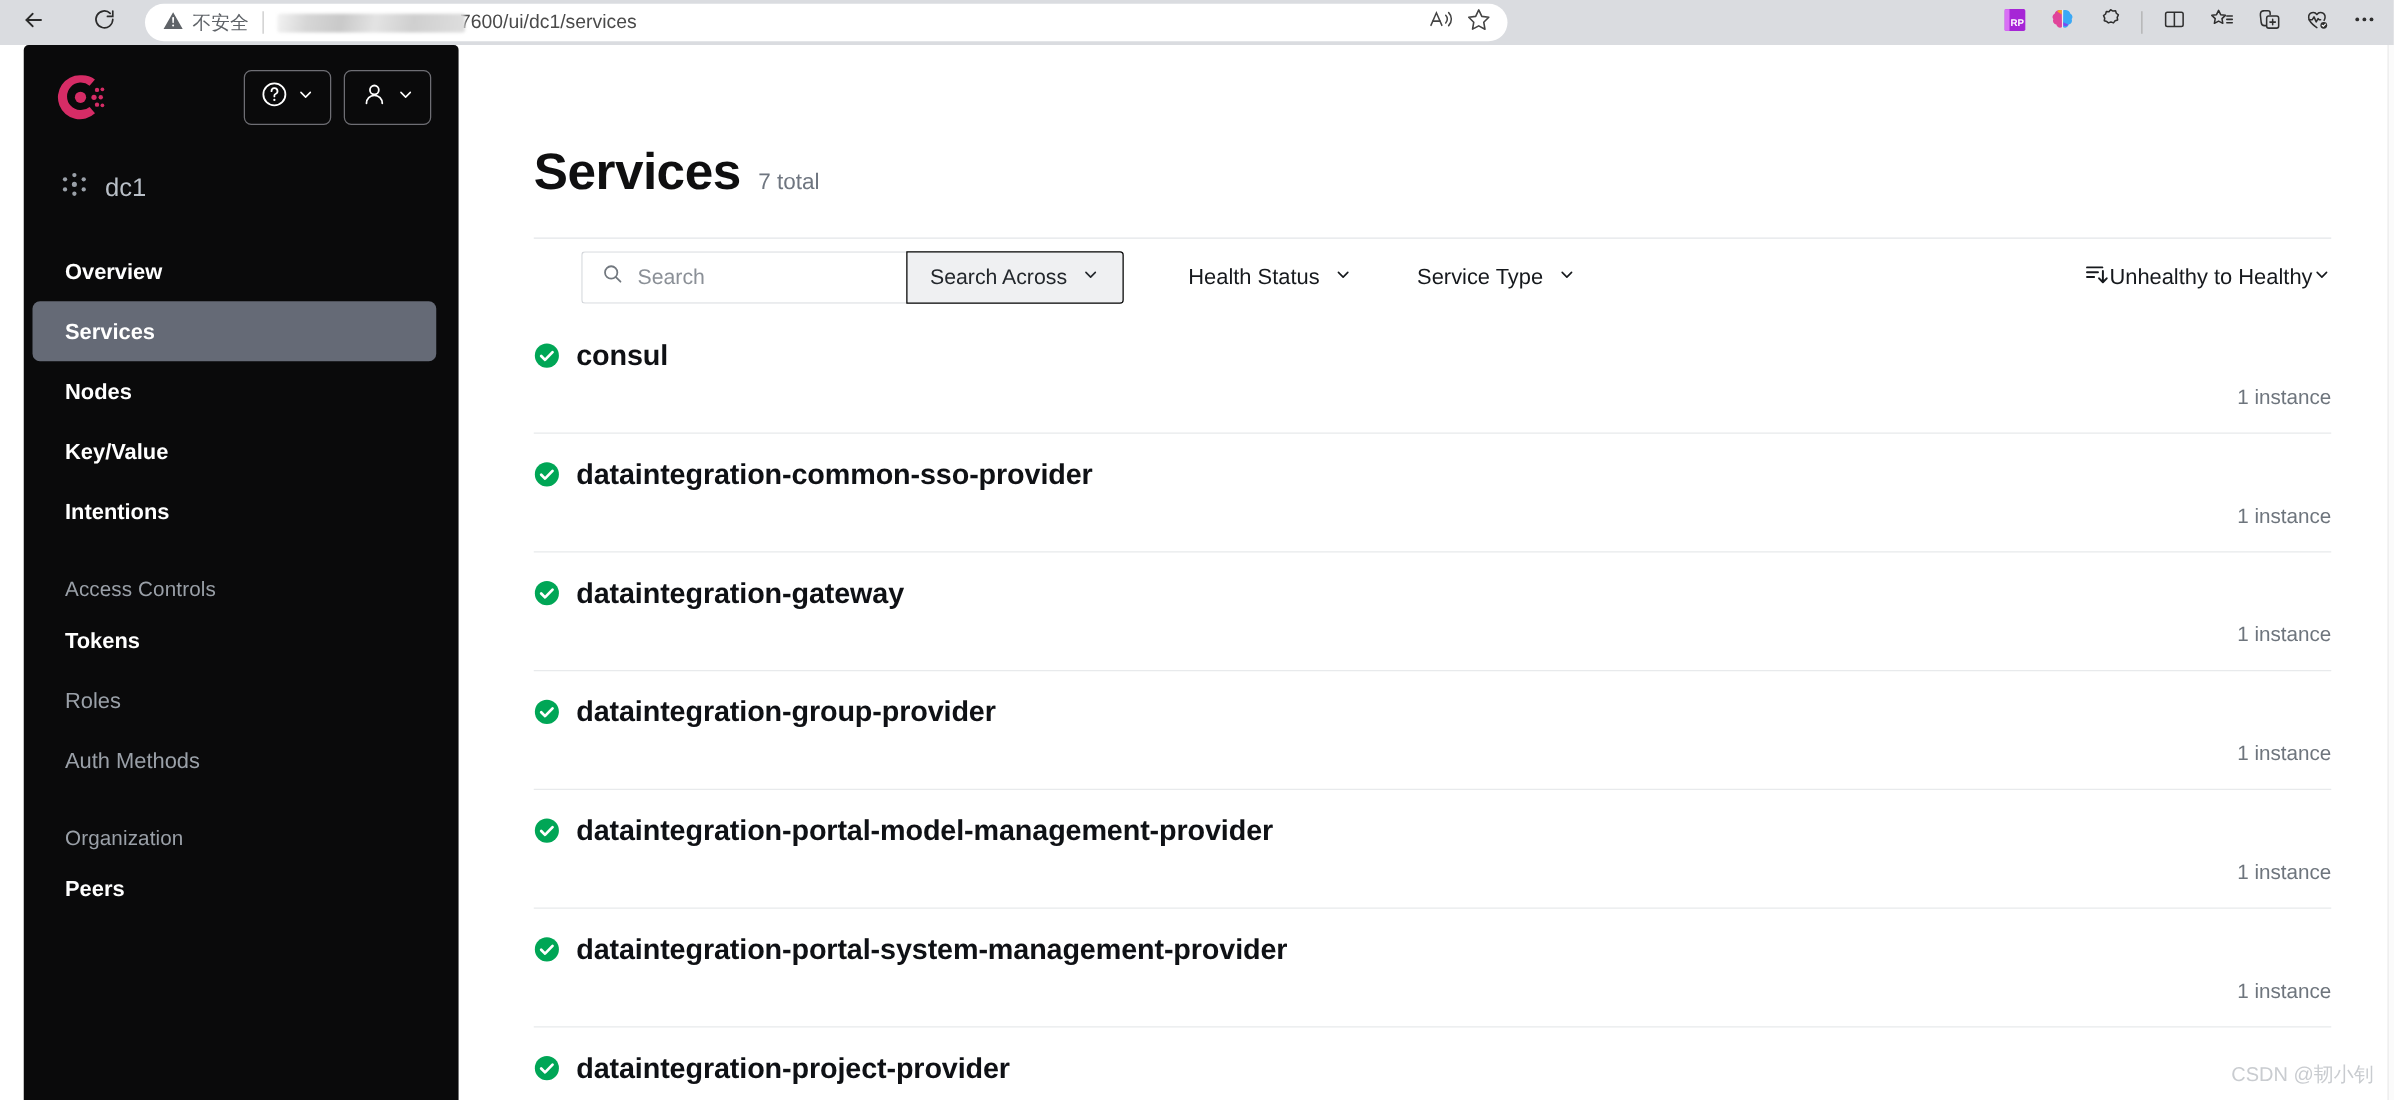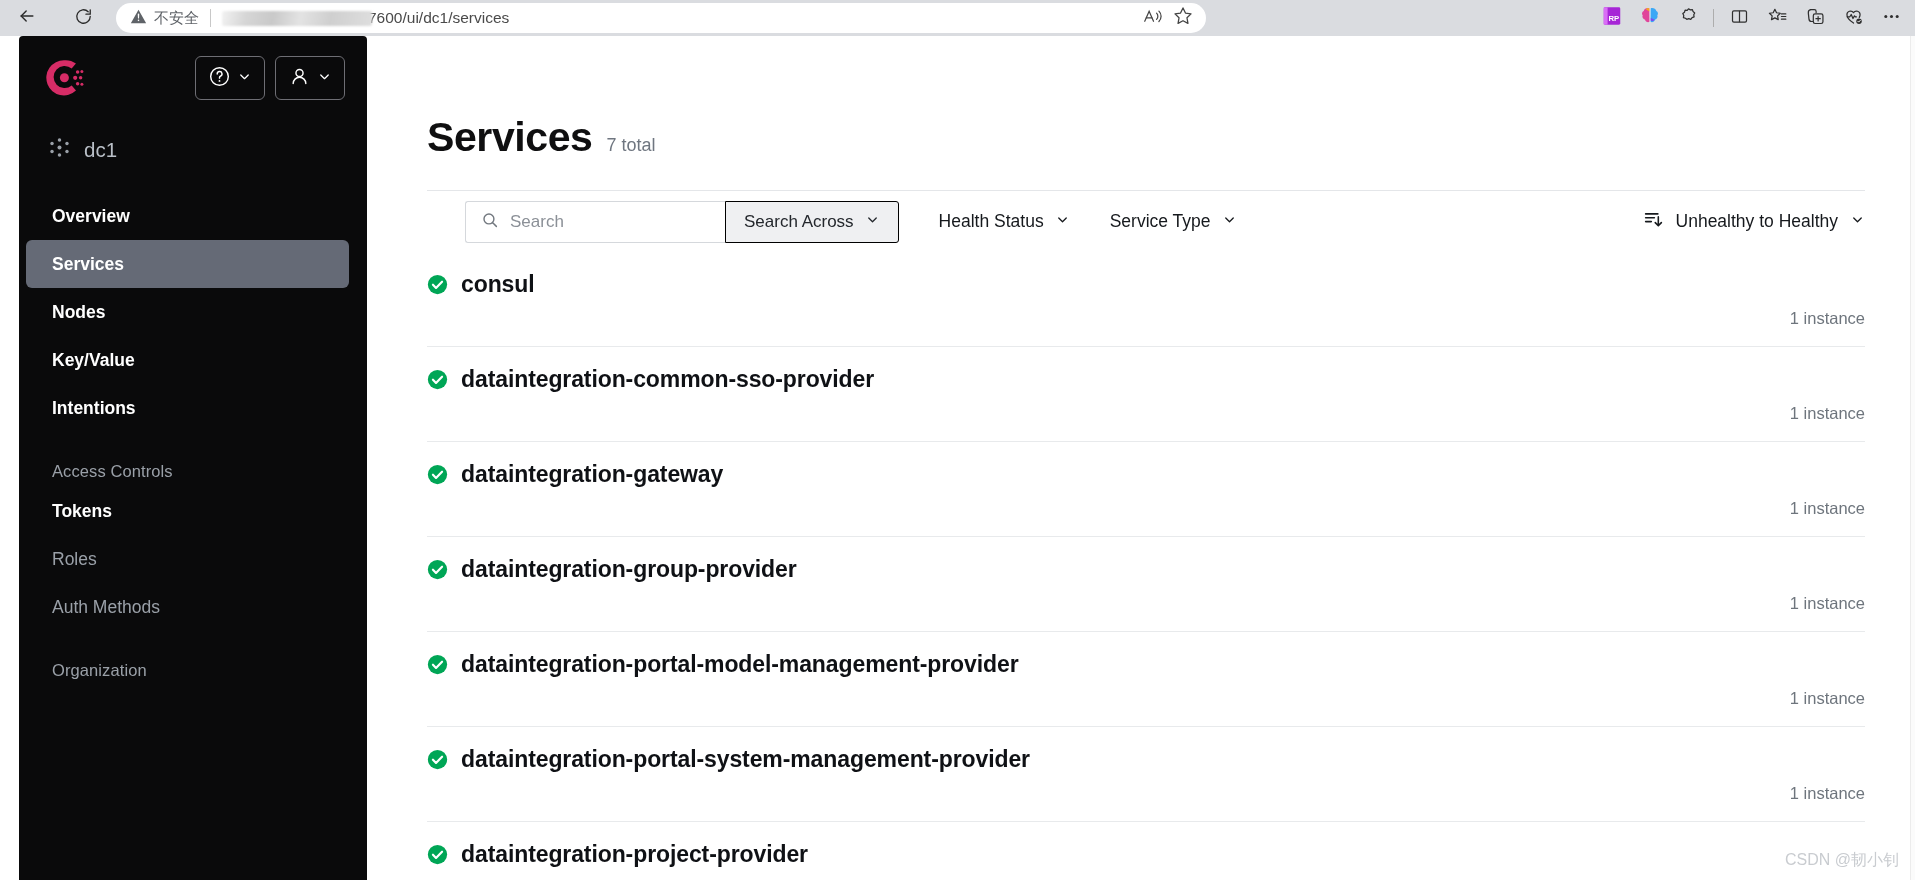--- a/index.html
+++ b/index.html
@@ -127,24 +127,24 @@
   }
   #search-input::placeholder { color: #8b9097; }
   #search-across {
     display: flex; align-items: center; gap: 11px;
     padding: 0 18px; background: #eff0f2;
     border: 1px solid #000000; border-radius: 0 3px 3px 0;
     font-size: 17px; color: #23272c;
   }
   .filter-btn {
     display: flex; align-items: center; gap: 11px;
-    margin-left: 40px; font-size: 17.5px; color: #16191d;
+    margin-left: 52px; font-size: 17.5px; color: #16191d;
   }
   #sort-control {
-    margin-left: auto; display: flex; align-items: center; gap: 12px;
+    margin-left: auto; display: flex; align-items: center; 
     font-size: 17.5px; color: #16191d; font-weight: 500;
   }
 
   
   #service-list { margin-right: 62px; }
   .service-row {
     border-bottom: 1px solid #e8eaec;
     padding: 19px 0 18px 0;
   }
   .service-name-row { display: flex; align-items: center; gap: 13px; }
@@ -370,20 +370,21 @@
       <a class="nav-item bright">Nodes</a>
       <a class="nav-item bright">Key/Value</a>
       <a class="nav-item bright">Intentions</a>
 
       <div class="nav-section">Access Controls</div>
       <a class="nav-item bright">Tokens</a>
       <a class="nav-item dim">Roles</a>
       <a class="nav-item dim">Auth Methods</a>
 
       <div class="nav-section">Organization</div>
+      <a class="nav-item bright">Peers</a>
     </nav>
   </div>
 
   <div id="main">
     <div id="main-inner">
 
       <div id="page-title-row">
         <h1 id="page-title">Services</h1>
         <span id="page-count">7 total</span>
       </div>

